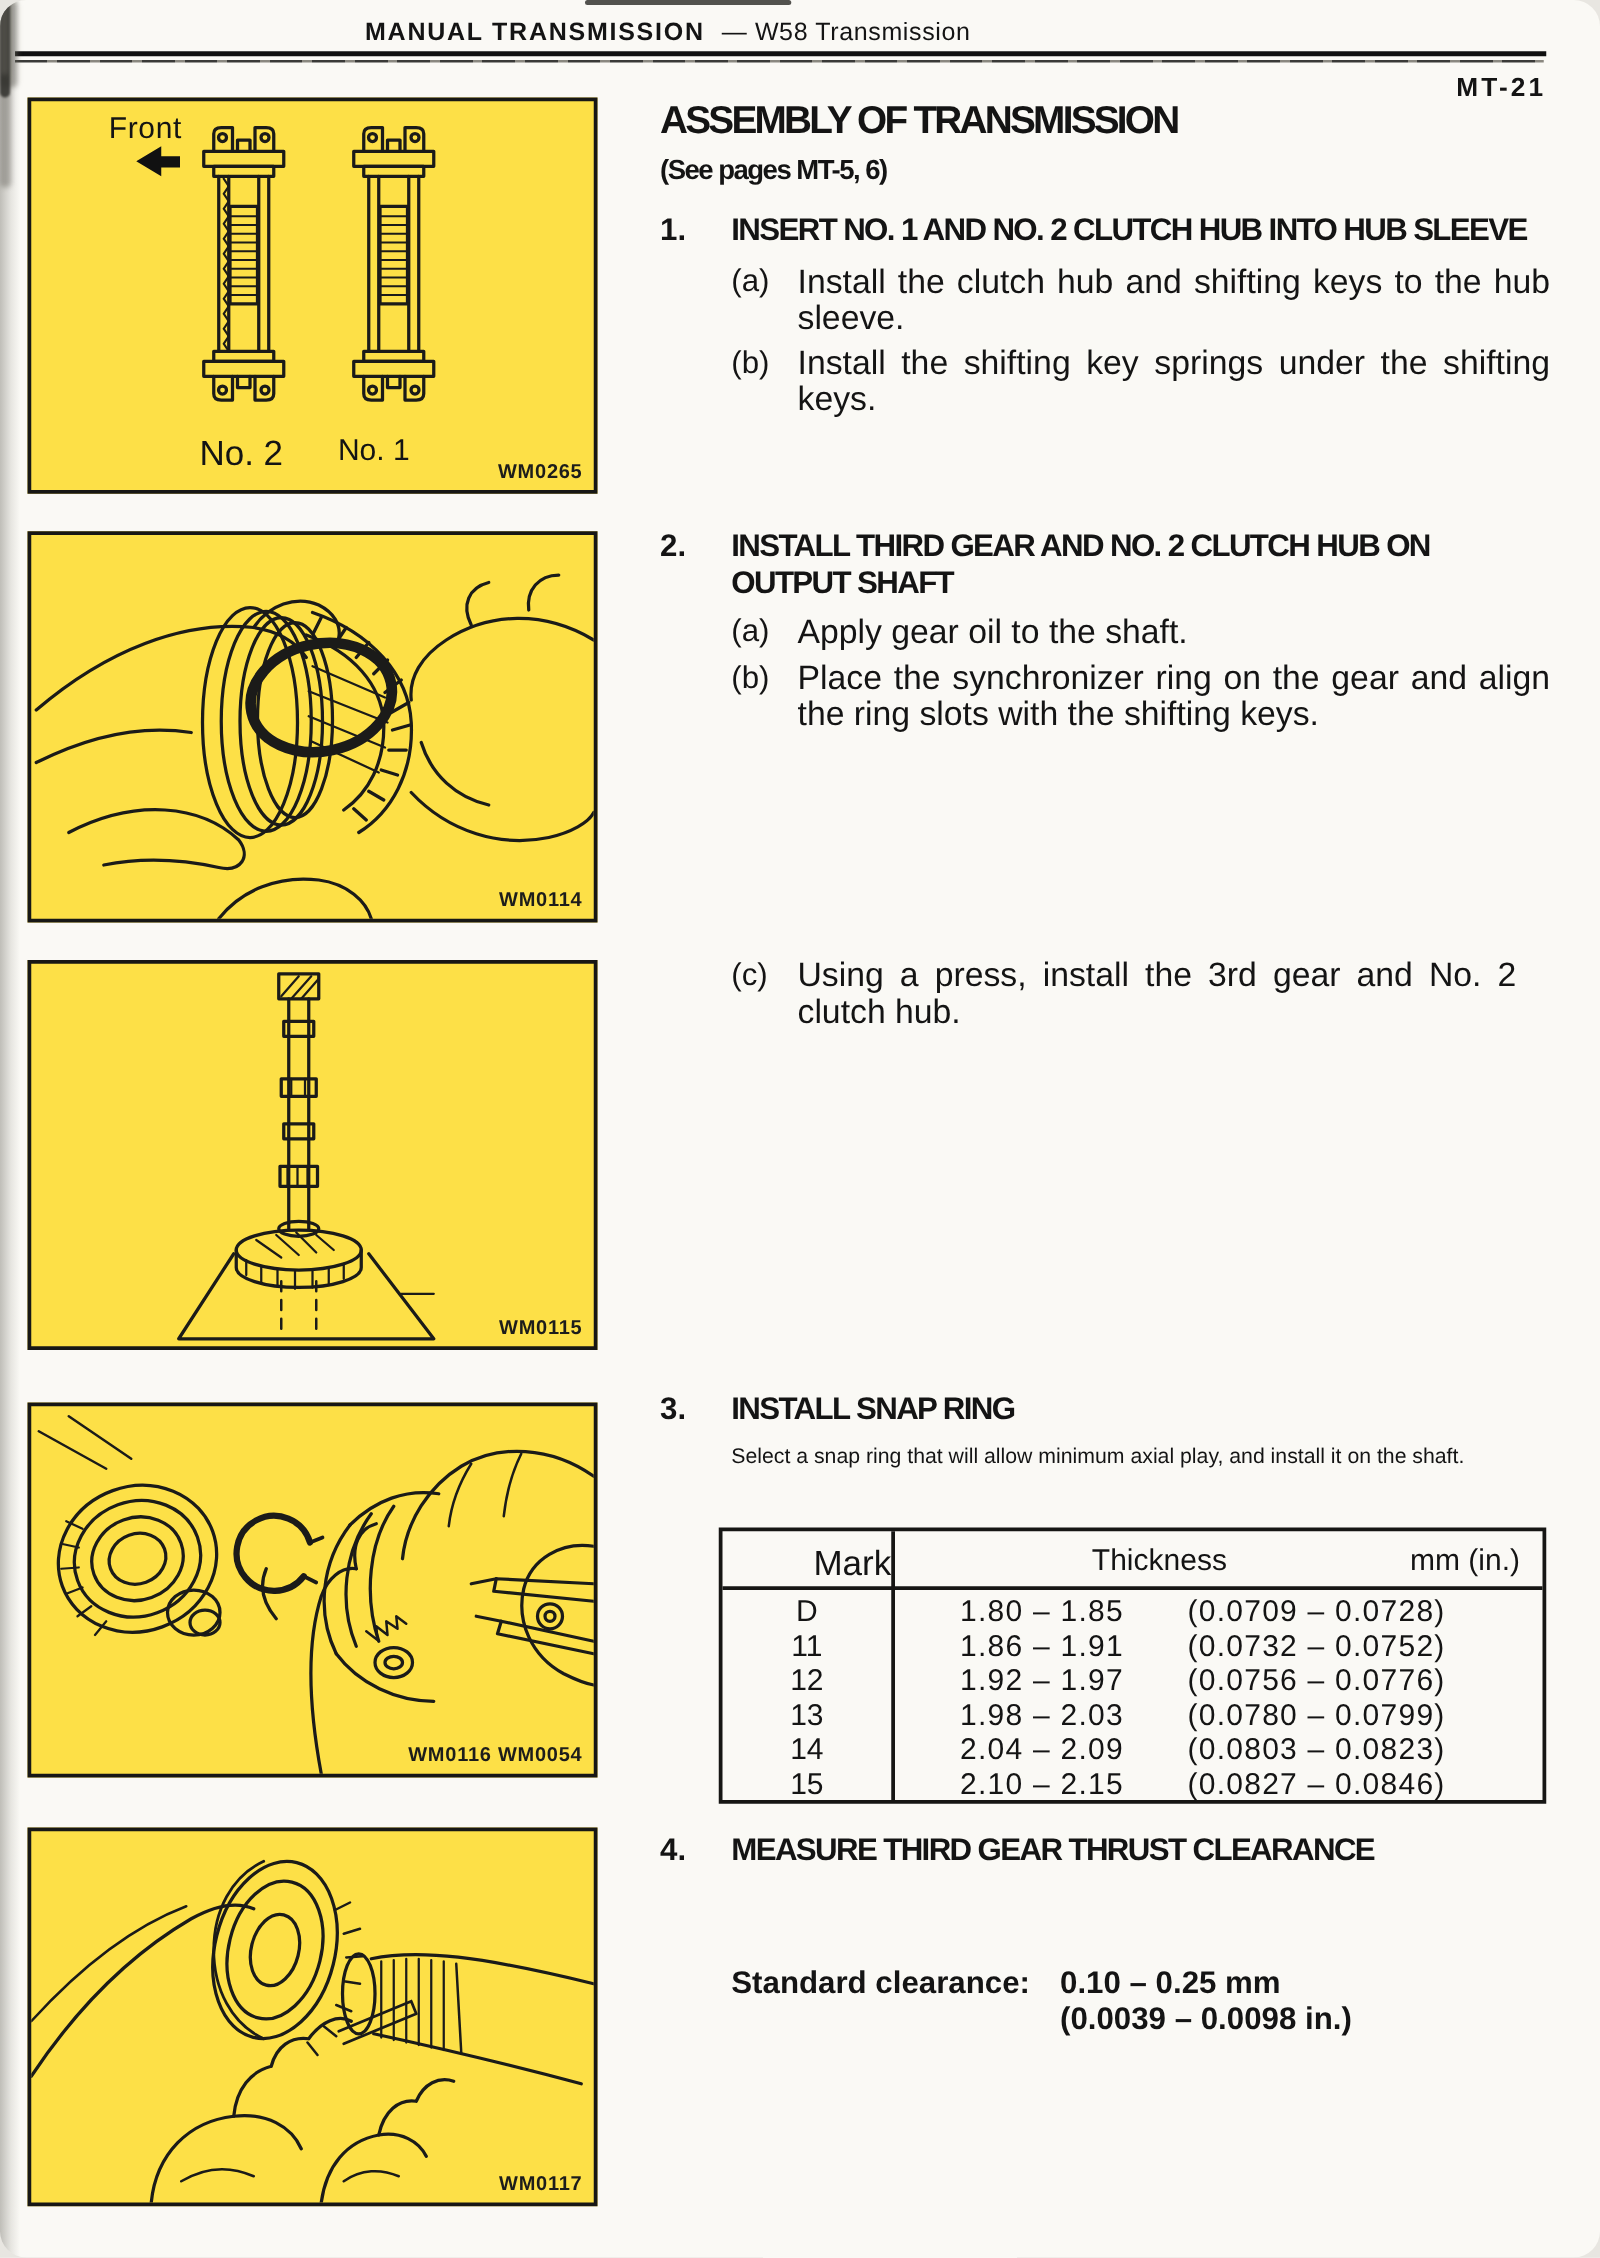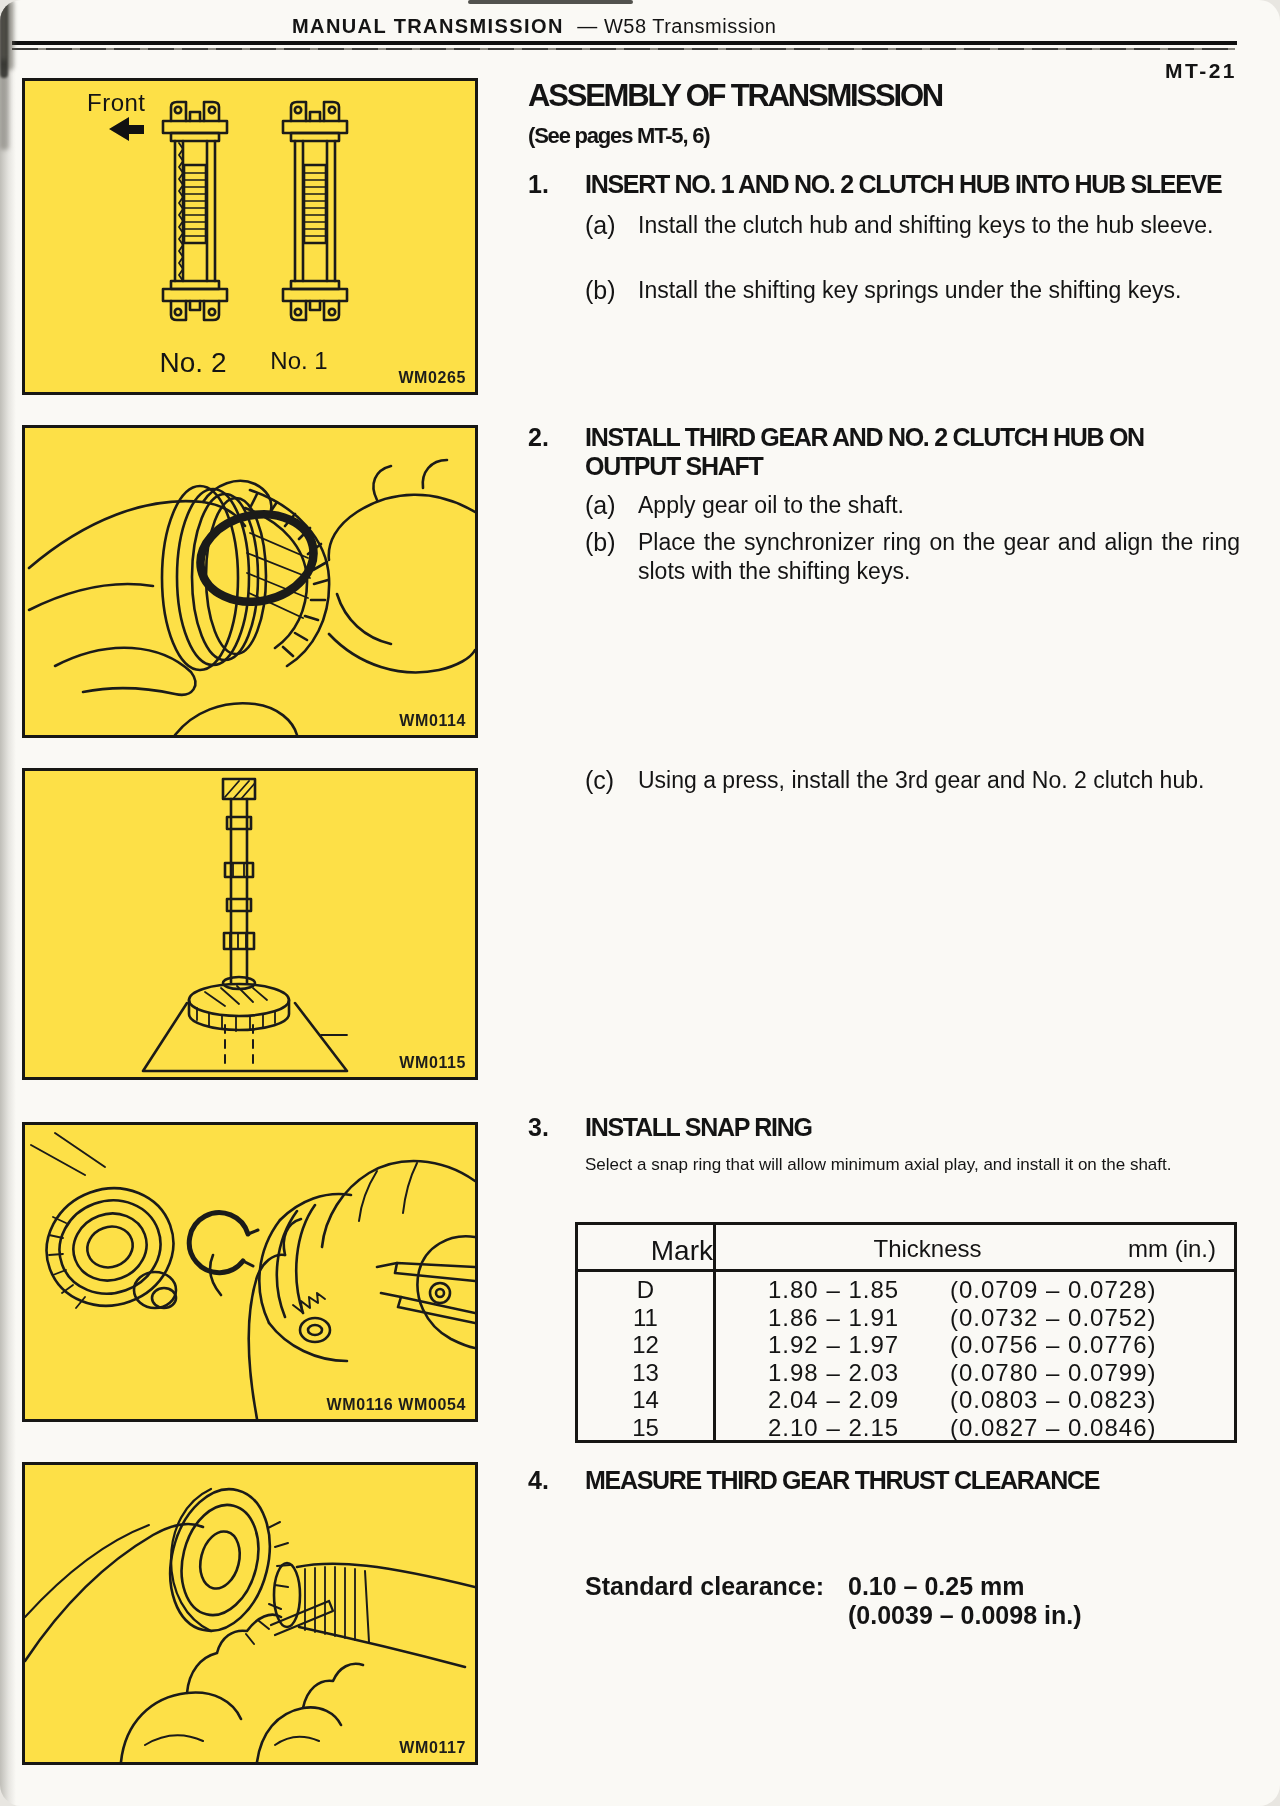--- a/index.html
+++ b/index.html
@@ -49,21 +49,21 @@
   .blk { position:absolute; left:528px; }
   .doc-title { top:78px; font-size:31px; font-weight:bold; letter-spacing:-2.2px; white-space:nowrap; }
   .doc-sub   { top:123px; font-size:22px; font-weight:bold; letter-spacing:-1.2px; }
 
   .sec-head { display:flex; }
   .sec-num  { width:57px; flex:none; font-weight:bold; font-size:25px; line-height:29px; }
   .sec-title{ width:655px; font-weight:bold; font-size:25px; line-height:29px; letter-spacing:-1.3px; }
 
   .item { display:flex; margin-left:57px; }
   .item .marker { width:53px; flex:none; font-size:25px; line-height:29px; }
-  .item .txt { width:602px; font-size:23px; line-height:29px; text-align:justify; }
+  .item .txt { width:602px; font-size:27px; line-height:29px; text-align:justify; }
   .item .txt.narrow { width:575px; }
 
   .caution { margin-left:57px; width:648px; font-weight:bold; font-size:25px; line-height:29px;
     letter-spacing:-1.2px; text-align:justify; }
   .caution .clabel { display:inline-block; width:148px; letter-spacing:-1.2px; }
 
   .body-par { margin-left:57px; font-size:17px; line-height:29px; text-align:justify; }
   #s3-body { width:655px; }
   #s4-body { width:648px; }
 

